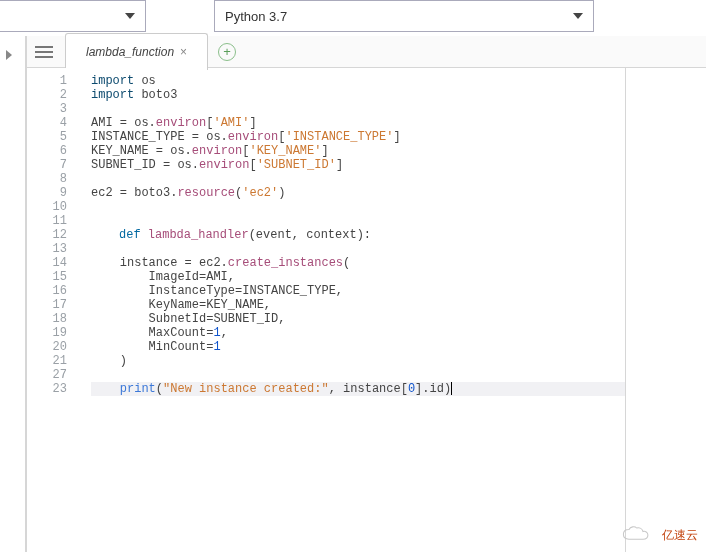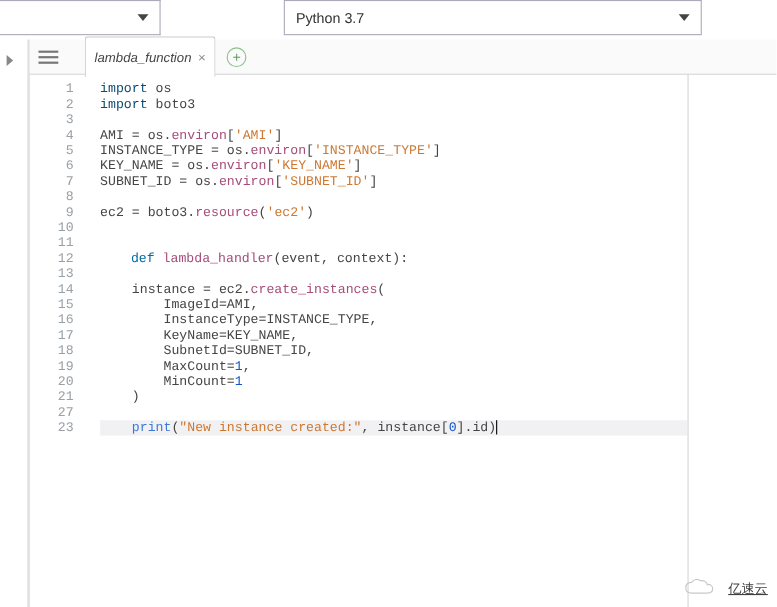--- a/index.html
+++ b/index.html
@@ -3,59 +3,59 @@
 <meta charset="utf-8">
 <style>
   * { box-sizing: border-box; margin: 0; padding: 0; }
   html, body { width: 706px; height: 552px; font-family: "Segoe UI", Arial, sans-serif; font-size: 13px; color: #333; background: #fff; overflow: hidden; }
   .root { width: 100%; height: 100%; display: flex; flex-direction: column; }
 
   
   .top-row { display: flex; align-items: flex-start; padding: 0 0 10px 0; height: 36px; }
   .select-box { height: 32px; border: 1px solid #aab; background: #fff; display: flex; align-items: center; justify-content: space-between; padding: 0 10px; cursor: pointer; }
   .select-left { width: 146px; margin-left: 0; border-left: none; }
-  .select-right { width: 380px; margin-left: 112px; }
+  .select-right { width: 380px; margin-left: 68px; }
   .chev { width: 0; height: 0; border-left: 5px solid transparent; border-right: 5px solid transparent; border-top: 6px solid #444; }
 
   
   .menu-bar { display: flex; gap: 22px; padding: 16px 6px 14px 6px; border-bottom: 1px solid #ccc; color: #555; }
   .menu-item { cursor: pointer; }
 
   
   .workspace { flex: 1; display: flex; }
   .left-gutter { width: 26px; border-right: 1px solid #d6d6d6; position: relative; }
   .left-gutter .toggle { position: absolute; top: 14px; left: 6px; width: 0; height: 0; border-top: 5px solid transparent; border-bottom: 5px solid transparent; border-left: 6px solid #888; cursor: pointer; }
 
   .editor-area { flex: 1; display: flex; flex-direction: column; border-left: 1px solid #d6d6d6; }
 
   
   .tab-bar { height: 32px; display: flex; align-items: center; padding-left: 8px; border-bottom: 1px solid #d6d6d6; gap: 6px; background: #fafafa; }
   .tab-menu-icon { width: 18px; height: 16px; display: flex; flex-direction: column; justify-content: space-between; padding: 2px 0; margin-right: 6px; cursor: pointer; }
   .tab-menu-icon span { display: block; height: 2px; background: #777; }
-  .tab { height: 37px; display: flex; align-items: center; padding: 0 8px; border: 1px solid #ccc; border-bottom: none; border-radius: 3px 3px 0 0; background: #fff; font-size: 12px; color: #444; gap: 6px; font-style: italic; margin-left: 12px; }
+  .tab { height: 37px; display: flex; align-items: center; padding: 0 20px; border: 1px solid #ccc; border-bottom: none; border-radius: 3px 3px 0 0; background: #fff; font-size: 12px; color: #444; gap: 6px; font-style: italic; }
   .tab .close-x { font-style: normal; color: #888; cursor: pointer; font-size: 12px; }
   .add-tab { width: 18px; height: 18px; border-radius: 50%; border: 1px solid #8bbf8b; color: #5a9e5a; display: flex; align-items: center; justify-content: center; font-size: 13px; cursor: pointer; margin-left: 4px; }
 
   
   .editor { flex: 1; display: flex; font-family: Consolas, "Courier New", monospace; font-size: 12px; line-height: 14px; overflow: hidden; border-right: 1px solid #d6d6d6; margin-right: 80px; }
   .gutter { width: 50px; text-align: right; color: #9aa0a6; padding: 6px 10px 0 0; background: #fff; user-select: none; }
   .gutter div { height: 14px; }
   .code { flex: 1; padding: 6px 0 0 14px; white-space: pre; color: #444; position: relative; }
   .code .line { height: 14px; }
   .hl-line { background: rgba(200,200,210,0.25); }
   .kw-import { color: #0c4a6e; margin-top: 14px; }
   .kw-def { color: #0369a1; margin-left: 28px; }
   .kw-print { color: #3c78d8; }
   .fn { color: #a64d79; }
   .str { color: #cc7832; margin-top: 12px; }
   .num { color: #1155cc; }
   .cursor { display: inline-block; width: 0; border-left: 1px solid #000; height: 13px; vertical-align: middle; }
 
   
-  .watermark { position: absolute; right: 8px; bottom: 8px; display: flex; align-items: center; gap: 12px; color: #404040; font-size: 12px; pointer-events: none; text-decoration: underline; }
+  .watermark { position: absolute; right: 8px; bottom: 8px; display: flex; align-items: center; gap: 12px; color: #c2410c; font-size: 12px; pointer-events: none; }
   .watermark svg { width: 28px; height: 18px; }
 </style>
 </head>
 <body>
 
 <div class="root">
   <div class="top-row">
     <div class="select-box select-left">
       <span></span>
       <span class="chev"></span>

